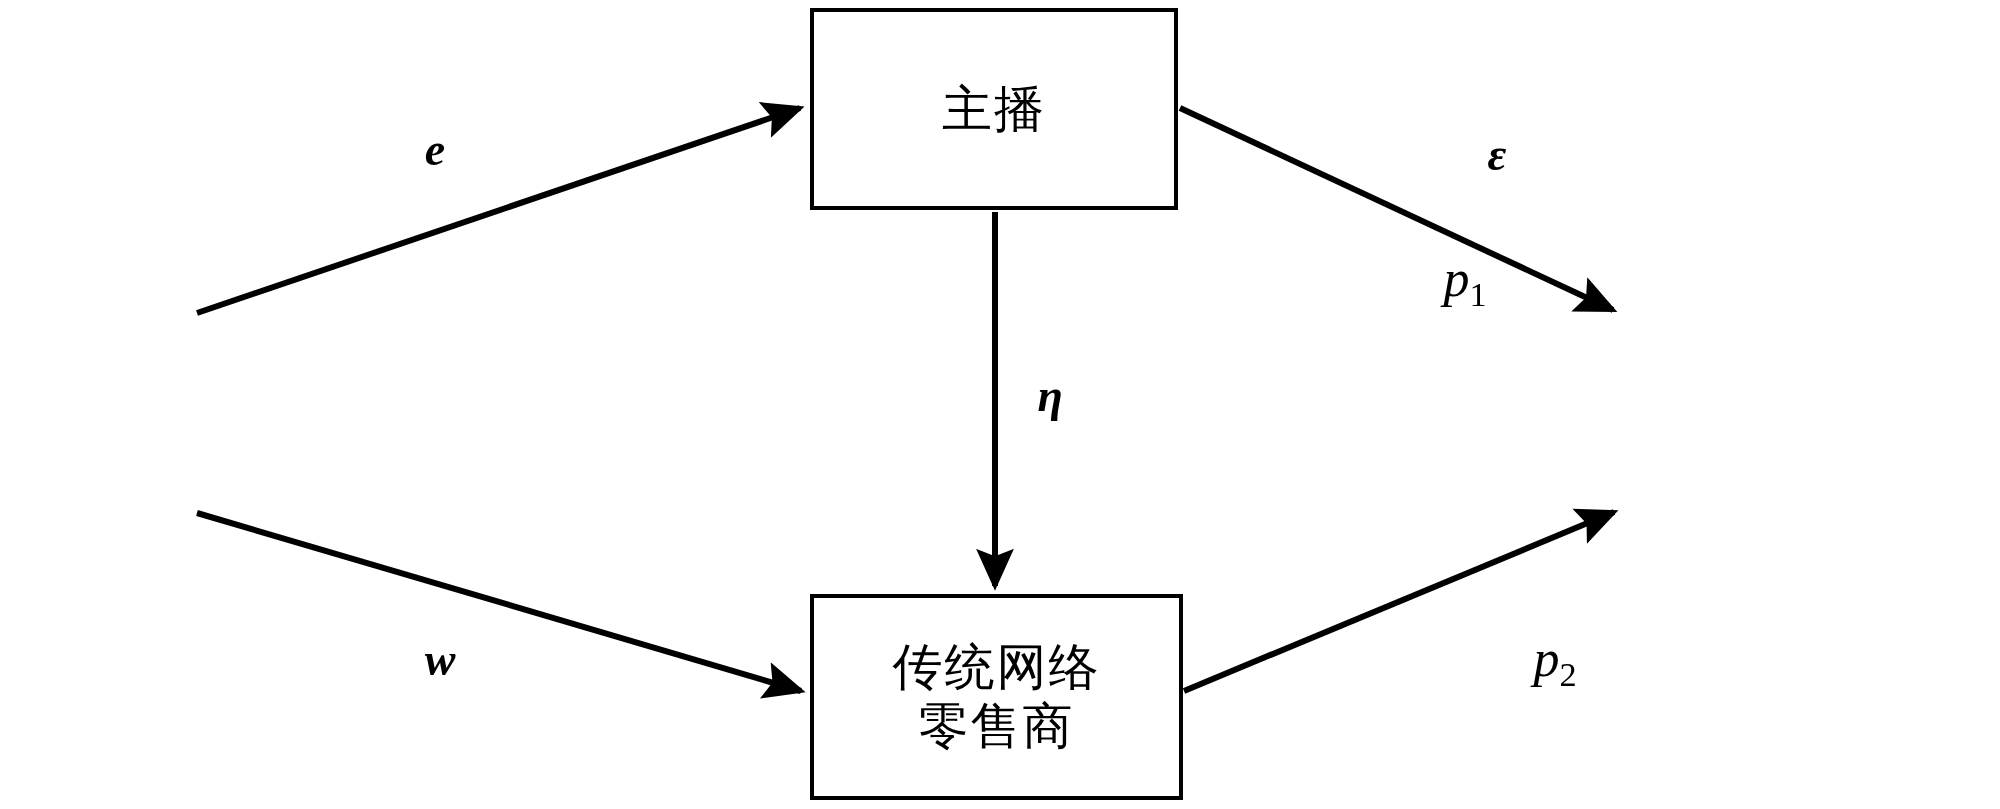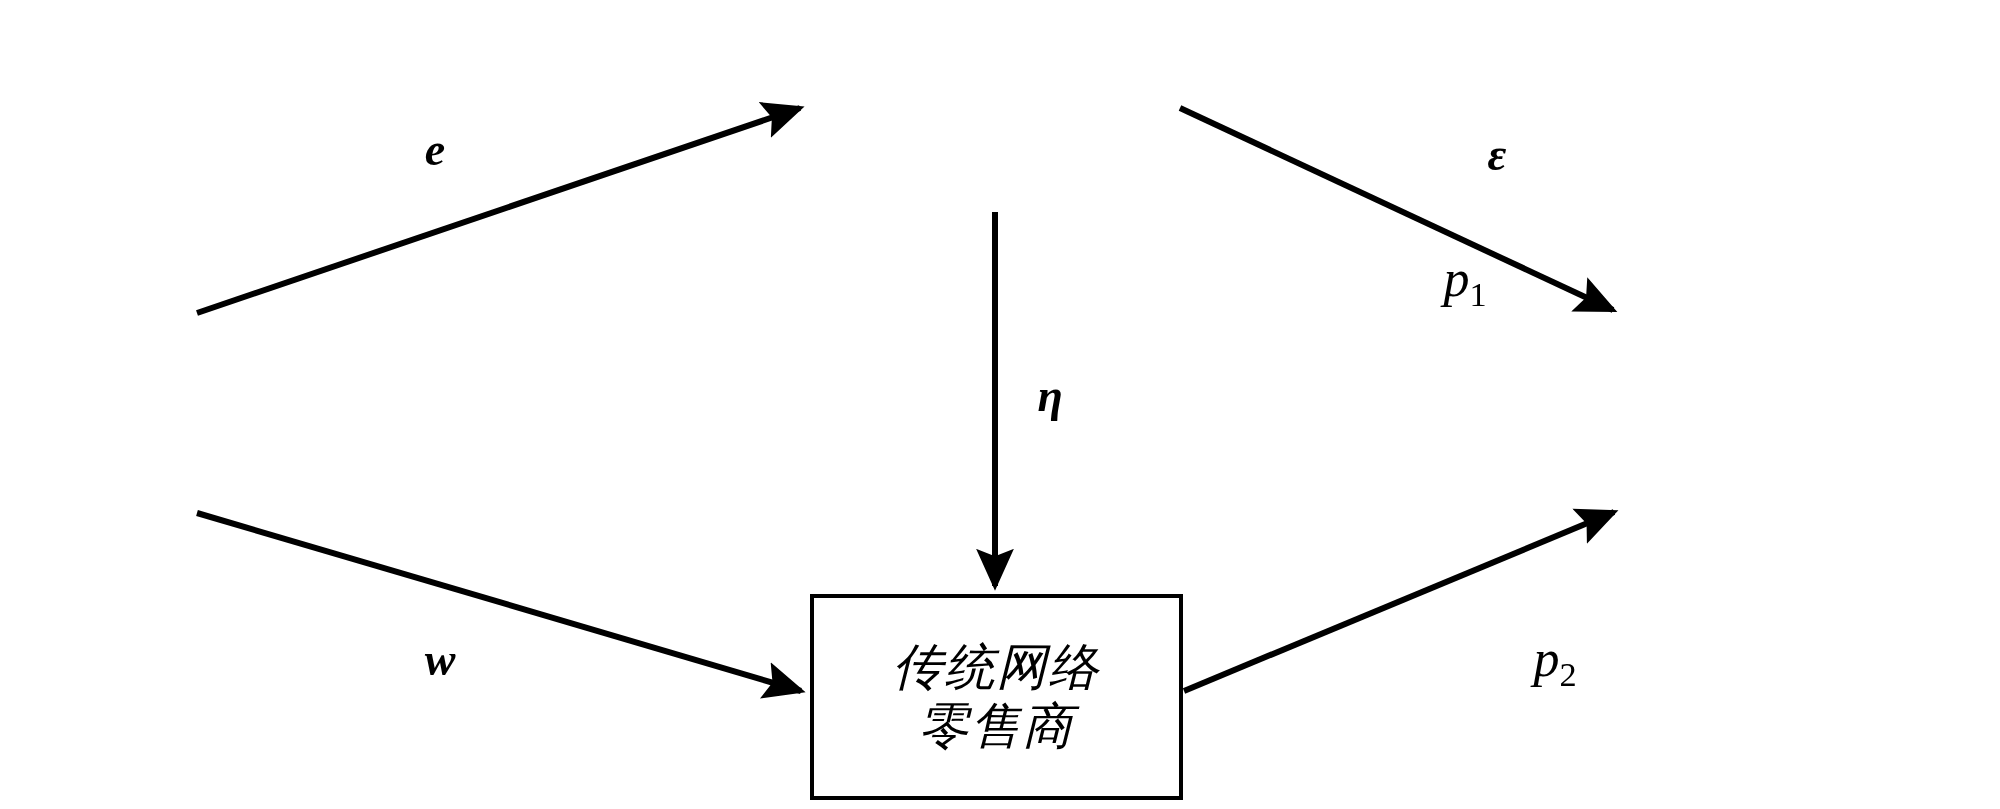--- a/index.html
+++ b/index.html
@@ -65,21 +65,21 @@
   }
   .edge-label .sub {
     font-size: 0.66em;
     vertical-align: -0.28em;
     font-style: normal;
   }
 
   
   #node-manufacturer { left: 10px;   top: 312px; width: 370px; height: 200px; }
   #node-anchor       { left: 810px;  top: 8px;   width: 368px; height: 202px; }
-  #node-retailer     { left: 810px;  top: 594px; width: 373px; height: 206px; font-style: italic; }
+  #node-retailer     { left: 810px;  top: 594px; width: 373px; height: 206px; }
   #node-consumer     { left: 1622px; top: 312px; width: 370px; height: 203px; }
 
   
   #label-e   { left: 435px;  top: 150px; }
   #label-eps { left: 1497px; top: 155px; }
   #label-p1  { left: 1465px; top: 282px; }
   #label-eta { left: 1050px; top: 396px; }
   #label-w   { left: 440px;  top: 660px; }
   #label-p2  { left: 1555px; top: 662px; }
 </style>
@@ -100,20 +100,23 @@
     <line x1="1180" y1="108" x2="1613" y2="310" stroke="#000000" stroke-width="6" marker-end="url(#arrowhead)"></line>
 
     <line x1="995" y1="212" x2="995" y2="586" stroke="#000000" stroke-width="6" marker-end="url(#arrowhead)"></line>
 
     <line x1="197" y1="513" x2="801" y2="691" stroke="#000000" stroke-width="6" marker-end="url(#arrowhead)"></line>
 
     <line x1="1184" y1="691" x2="1614" y2="512" stroke="#000000" stroke-width="6" marker-end="url(#arrowhead)"></line>
   </svg>
 
 
+  <div class="node-box" id="node-anchor">
+    <span class="node-label">主播</span>
+  </div>
 
   <div class="node-box" id="node-retailer">
     <span class="node-label">传统网络
 零售商</span>
   </div>
 
 
   <div class="edge-label latin-bold" id="label-e">e</div>
 
   <div class="edge-label greek-bold" id="label-eps">ε</div>

